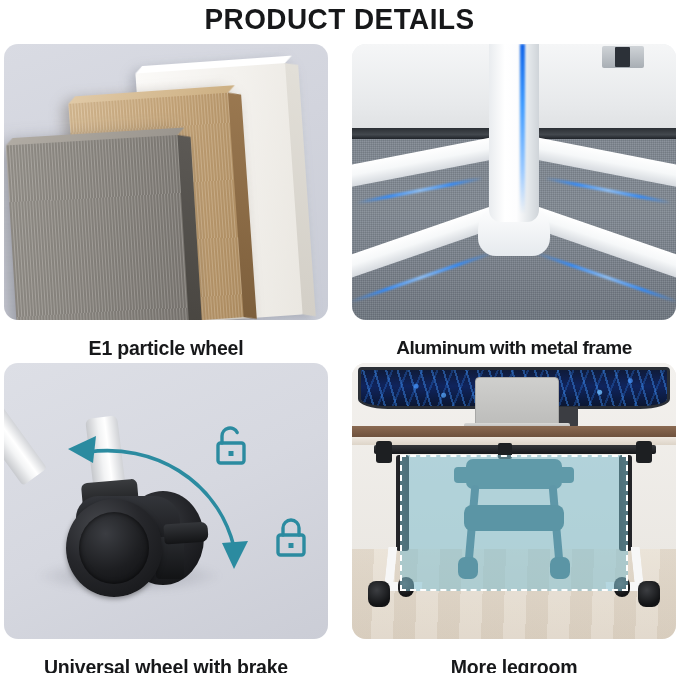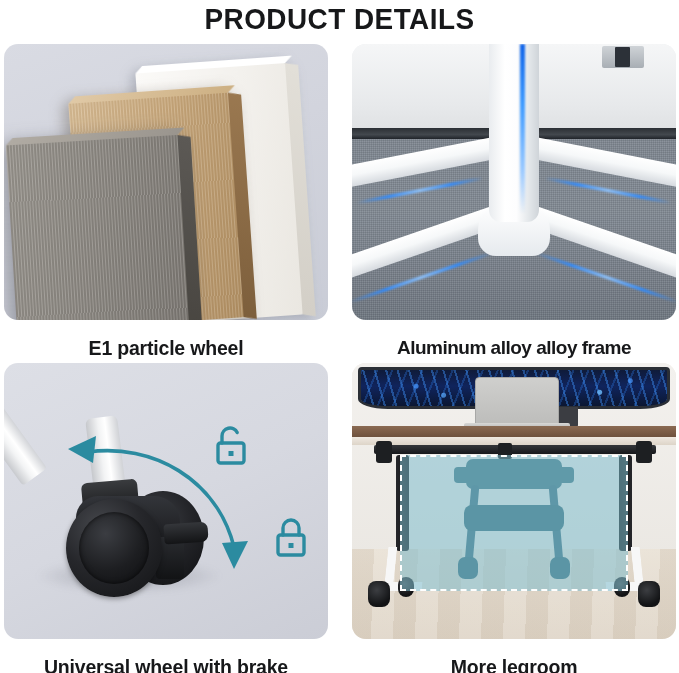--- a/index.html
+++ b/index.html
@@ -448,21 +448,21 @@
 
         <div class="beam beam-lower-l"></div>
         <div class="beam beam-lower-r"></div>
         <div class="glow glow-ll"></div>
         <div class="glow glow-lr"></div>
 
         <div class="frame-hub"></div>
         <div class="frame-column"></div>
         <div class="frame-glow-v"></div>
       </div>
-      <div class="caption tight">Aluminum alloy alloy frame</div>
+      <div class="caption tight">Aluminum with metal frame</div>
     </div>
 
     <div class="cell c3">
       <div class="panel p-wheel">
         <div class="wheel-shadow"></div>
         <div class="leg-upper"></div>
         <div class="leg-lower"></div>
         <div class="wheel-back"></div>
         <div class="caster-collar"></div>
         <div class="caster-body"></div>

